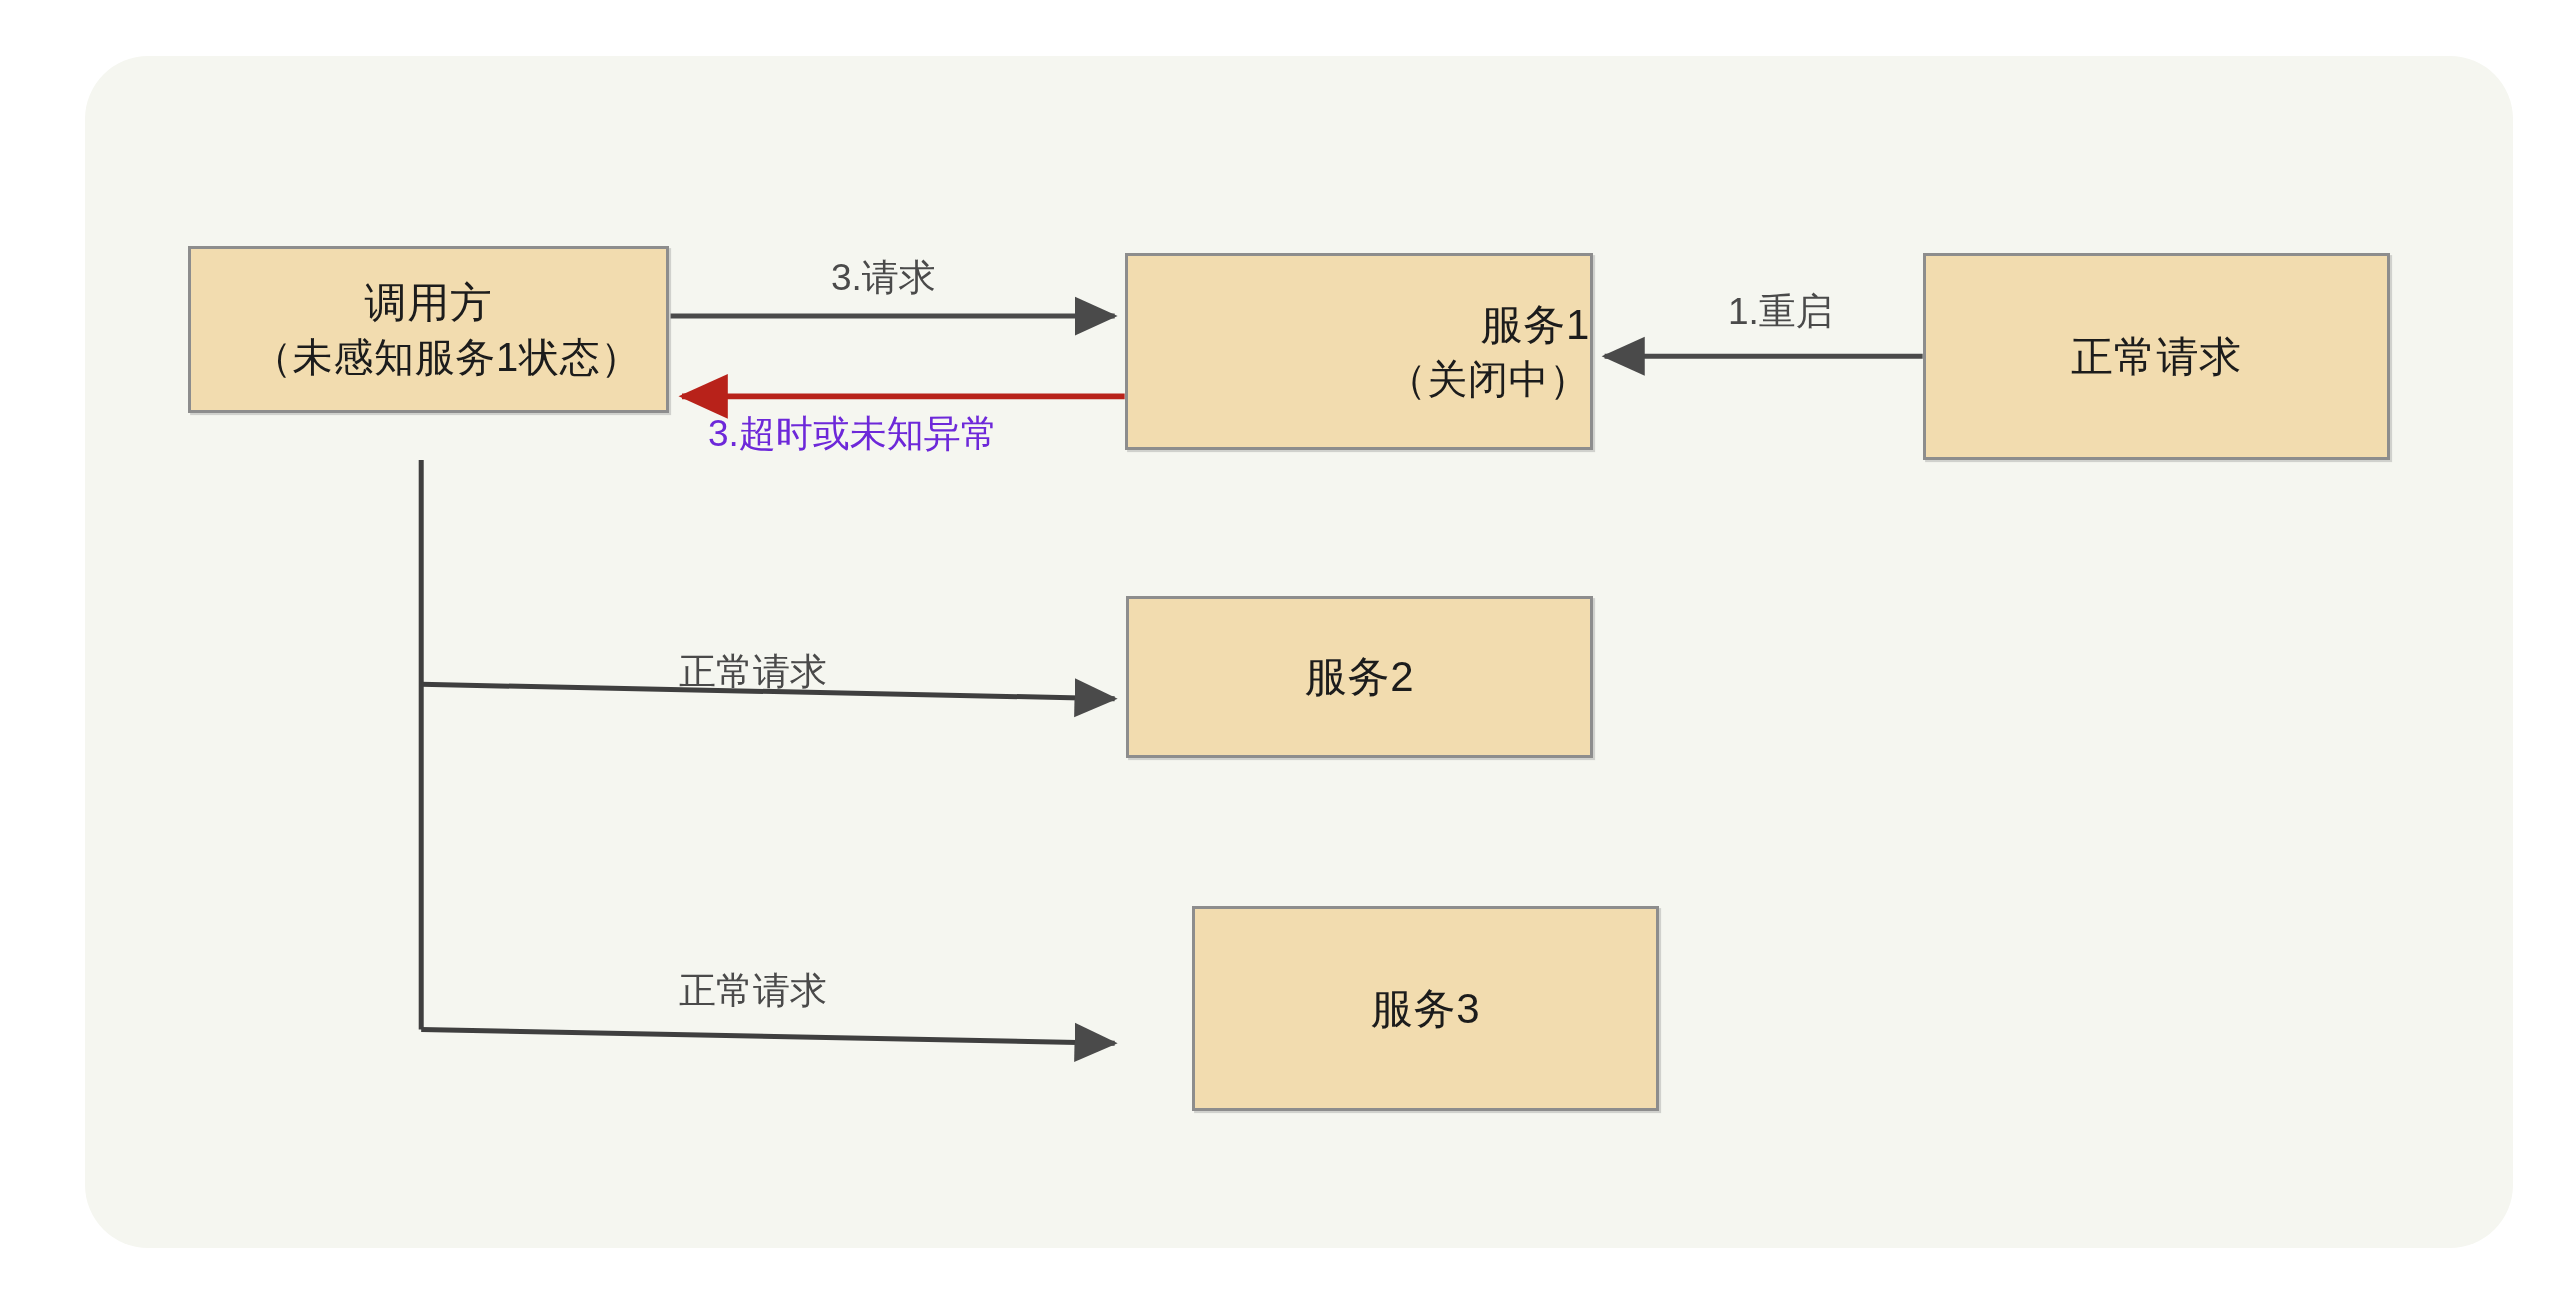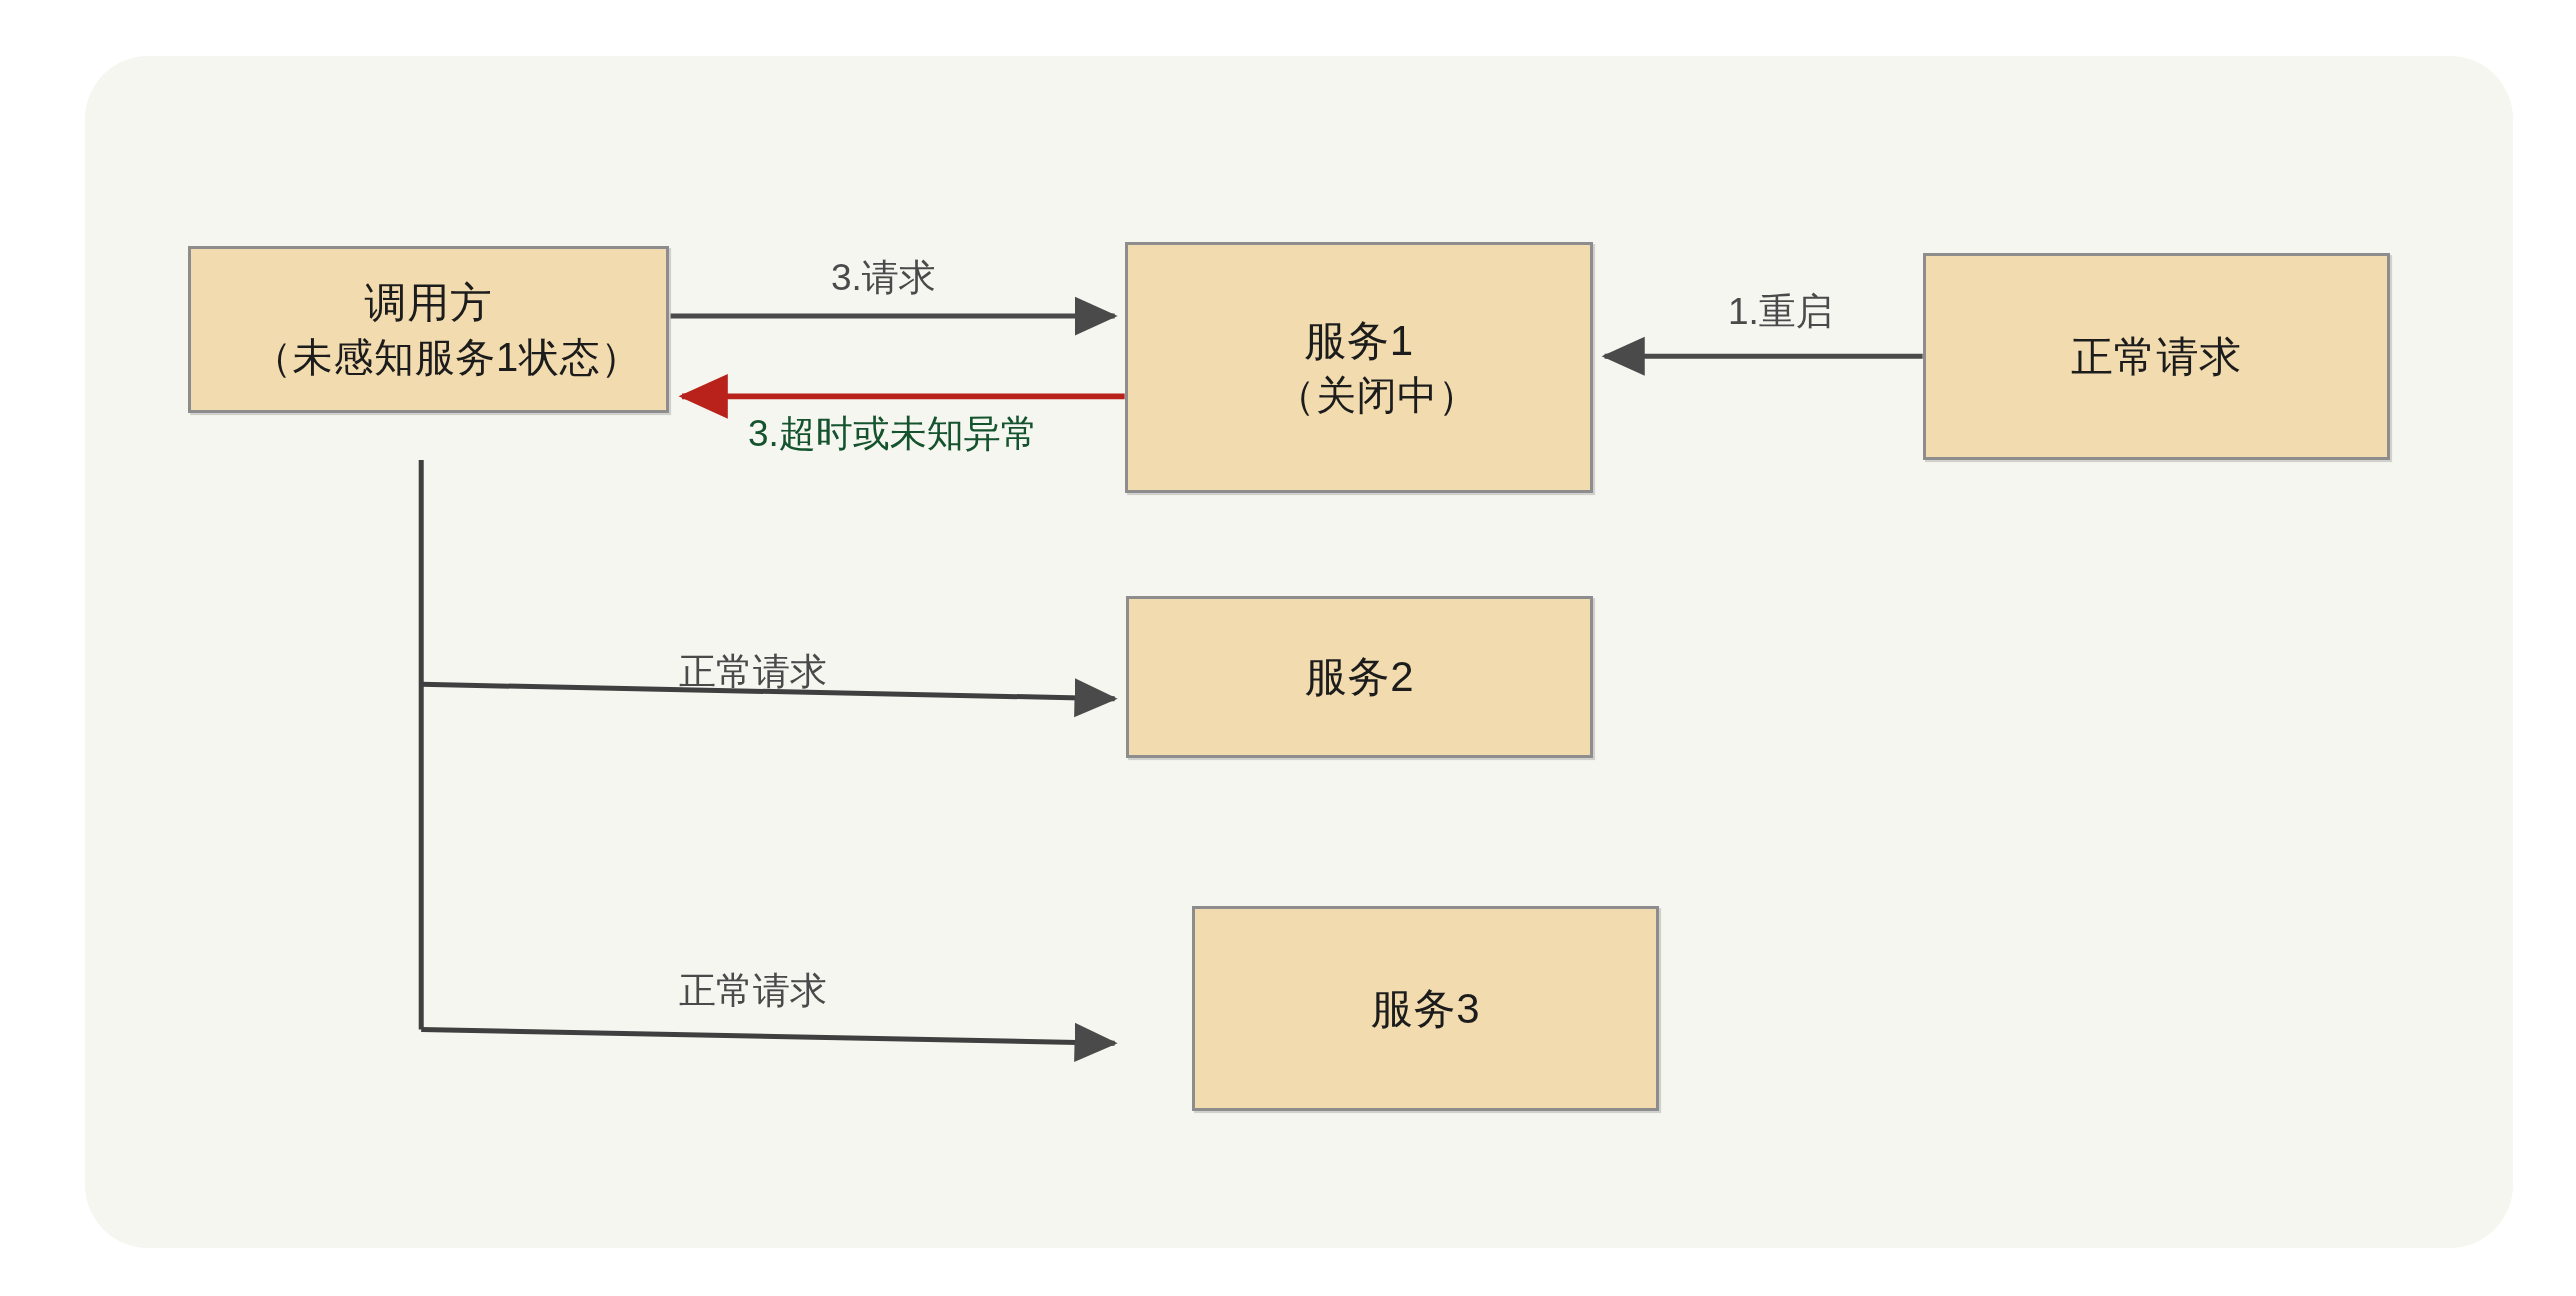--- a/index.html
+++ b/index.html
@@ -60,22 +60,21 @@
     margin-left: 36px;
   }
   .edge-label {
     position: absolute;
     font-size: 37px;
     line-height: 1.1;
     white-space: nowrap;
     color: #4a4a4a;
   }
   .edge-label.red {
-    color: #14532d;
-    margin-left: 40px;
+    color: #6d28d9;
   }
 </style>
 </head>
 <body>
 
 <div id="stage">
 
   <div id="canvas-panel"></div>
 
   <svg id="diagram" viewBox="0 0 3596 1810" xmlns="http://www.w3.org/2000/svg">
@@ -111,21 +110,21 @@
     <g>
       <line x1="588" y1="1437" x2="1556" y2="1456" stroke="#3f3f3f" stroke-width="7" marker-end="url(#arrow-gray)"></line>
     </g>
   </svg>
 
   <div class="node-box" style="left:188px; top:246px; width:481px; height:167px;">
     <div class="node-line">调用方</div>
     <div class="node-line sub">（未感知服务1状态）</div>
   </div>
 
-  <div class="node-box" style="left:1125px; top:242px; width:468px; height:251px;">
+  <div class="node-box" style="left:1125px; top:253px; width:468px; height:197px;align-items:flex-end;">
     <div class="node-line">服务1</div>
     <div class="node-line sub">（关闭中）</div>
   </div>
 
   <div class="node-box" style="left:1923px; top:253px; width:467px; height:207px;">
     <div class="node-line">正常请求</div>
   </div>
 
   <div class="node-box" style="left:1126px; top:596px; width:467px; height:162px;">
     <div class="node-line">服务2</div>

